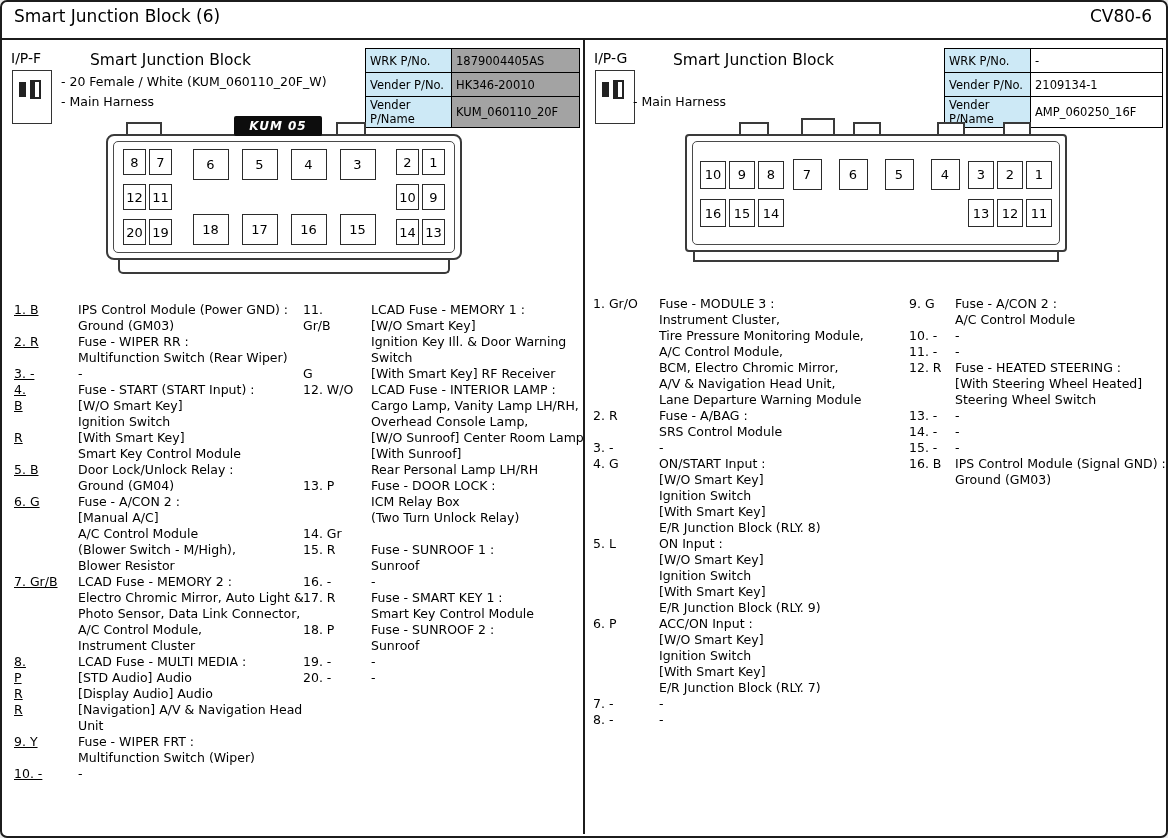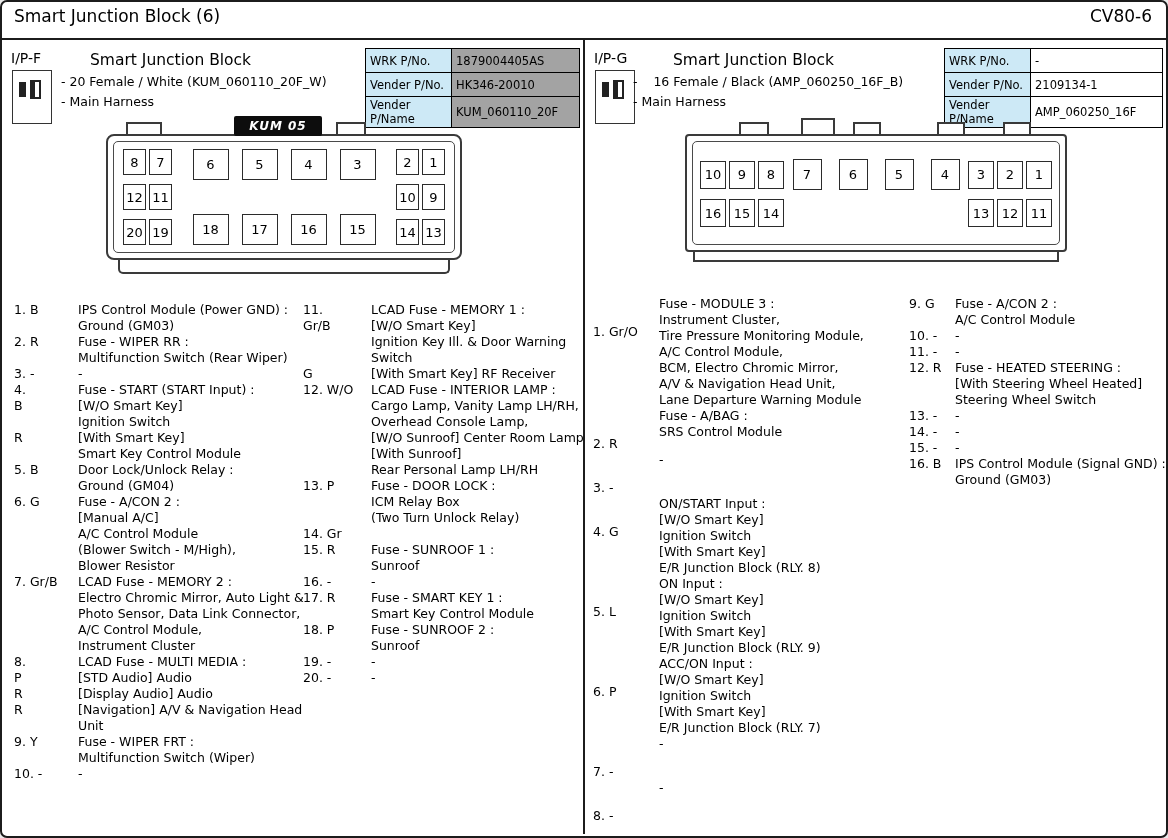--- a/index.html
+++ b/index.html
@@ -64,23 +64,23 @@
   .connG .conn-base{left:8px;right:8px;top:130px;height:14px;}
 
   .pinlists{position:absolute;display:flex;line-height:16px;font-size:12.5px;}
   .panel-f .pinlists{left:12px;top:262px;right:2px;}
   .panel-g .pinlists{left:8px;top:256px;right:2px;}
   .panel-f .pcol1{width:289px;flex:none;}
   .panel-g .pcol1{width:316px;flex:none;}
   .pcol2{flex:1;min-width:0;}
   .pin-entry{display:flex;align-items:flex-start;}
   .pin-label{flex:none;white-space:nowrap;}
-  .panel-f .pcol1 .pin-label{width:64px;}
+  .panel-f .pcol1 .pin-label{width:64px;text-decoration:underline;}
   .panel-f .pcol2 .pin-label{width:68px;}
-  .panel-g .pcol1 .pin-label{width:66px;margin-top:28px;}
+  .panel-g .pcol1 .pin-label{width:66px;}
   .panel-g .pcol2 .pin-label{width:46px;}
   .pin-desc{white-space:nowrap;}
 </style>
 </head>
 <body>
 
 <div class="page">
   <div class="header">
     <div class="header-title">Smart Junction Block (6)</div>
     <div class="header-code">CV80-6</div>
@@ -350,21 +350,20 @@
       </div>
     </section>
 
     <section class="panel panel-g">
       <div class="conn-id">I/P-G</div>
       <div class="conn-icon">
         <span class="ci-a"></span>
         <span class="ci-b"></span>
       </div>
       <div class="panel-title">Smart Junction Block</div>
-      <div class="subtitle s1">-    16 Female / Black (AMP_060250_16F_B)</div>
       <div class="subtitle s2">- Main Harness</div>
 
       <table class="wrk-table">
         <tbody>
             <tr>
           <td class="wl">WRK P/No.</td>
           <td class="wv">-</td>
         </tr>
         <tr>
           <td class="wl">Vender P/No.</td>

